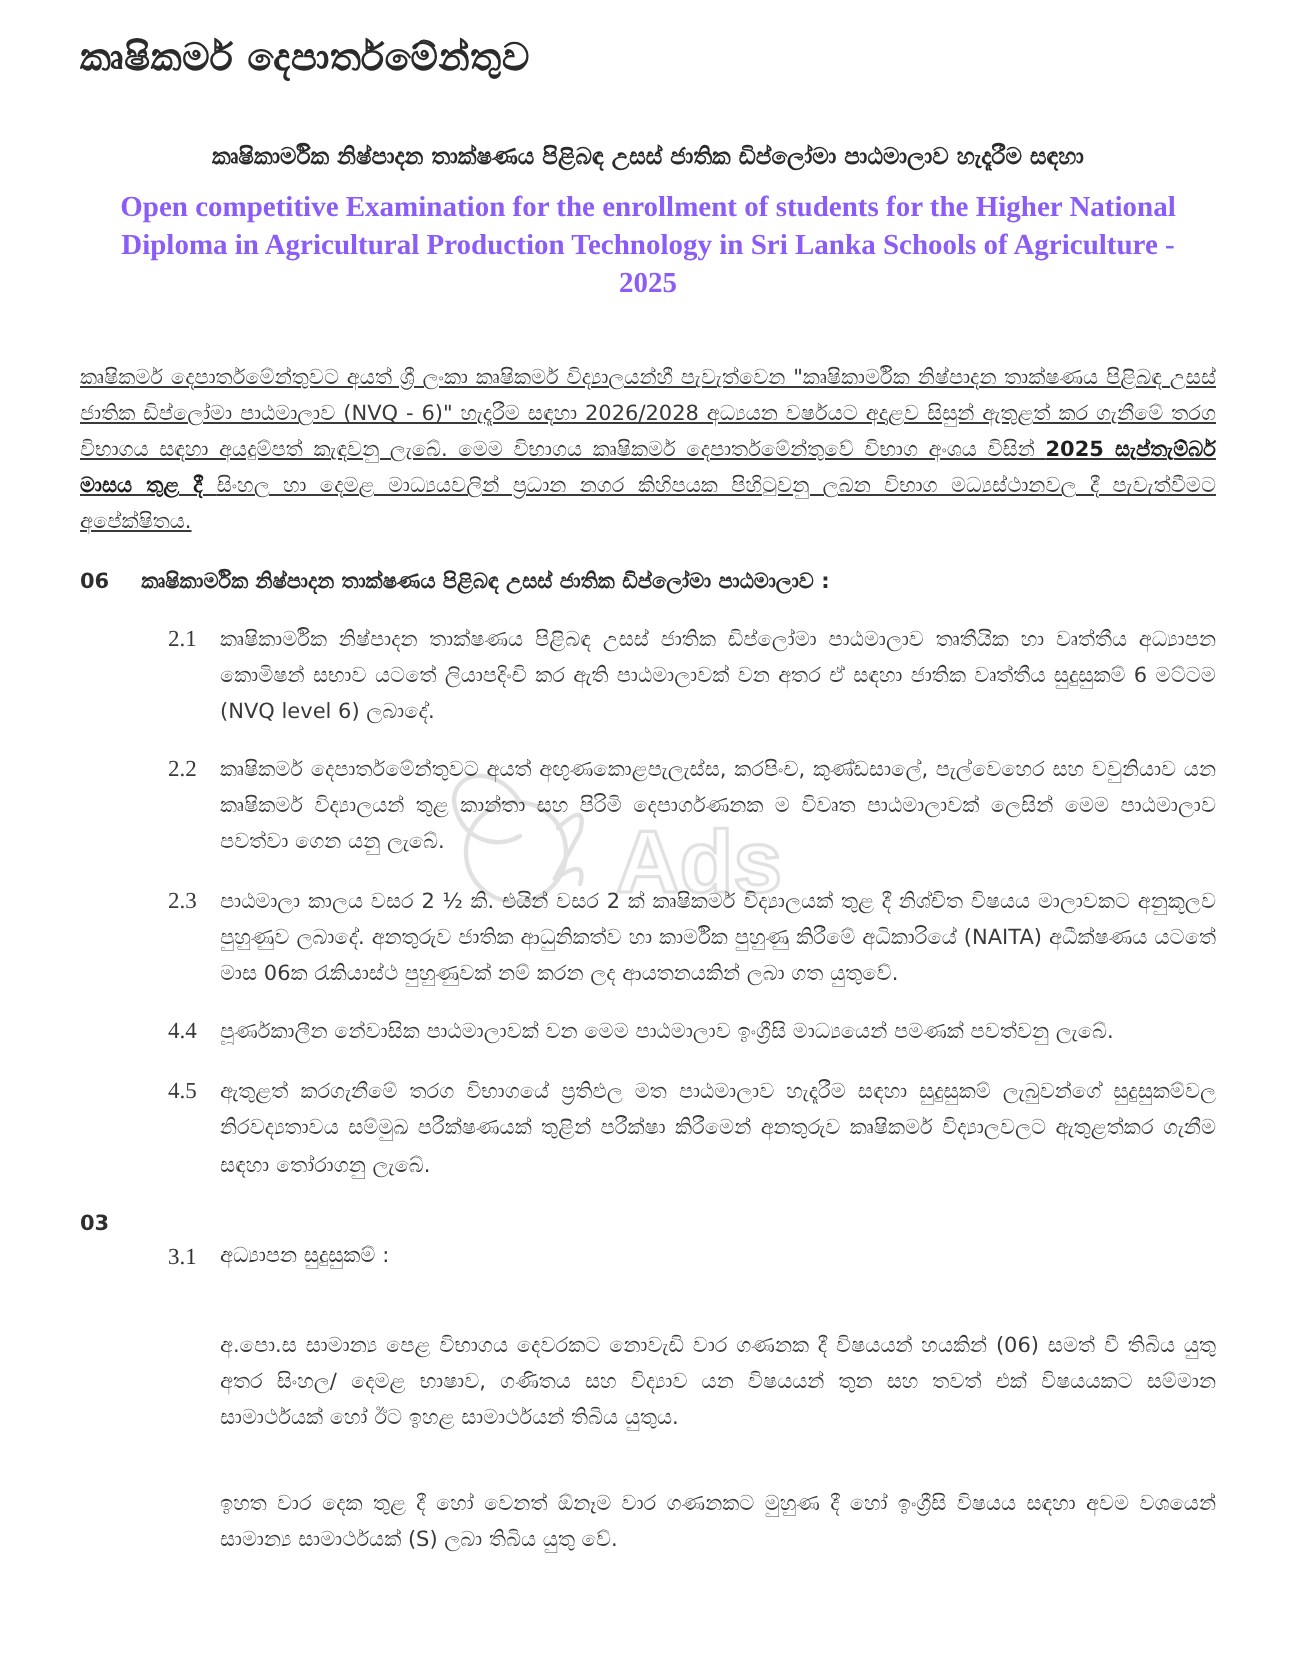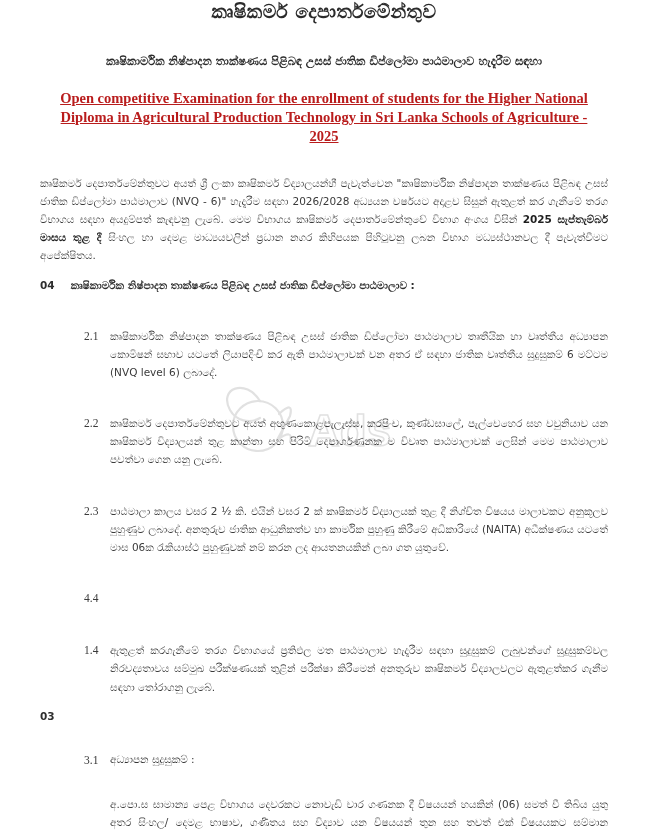--- a/index.html
+++ b/index.html
@@ -5,55 +5,54 @@
   html,body{margin:0;padding:0;background:#e8e8e8;}
   .page{
     width:646px;height:833px;margin:0 auto;background:#ffffff;
     position:relative;overflow:hidden;
     font-family:"DejaVu Sans",sans-serif;
     color:#333333;
     box-sizing:border-box;
   }
   .content{position:relative;z-index:1;padding:0 38px 0 40px;}
   .doc-title{
-    text-align:center;
+    margin-top:18px;
     font-size:19px;font-weight:700;letter-spacing:0.4px;color:#2b2b2b;
   }
   .subtitle-si{
     margin-top:30px;text-align:center;
     font-size:11.5px;font-weight:700;line-height:1.55;color:#2b2b2b;
   }
   .subtitle-en{
-    margin-top:18px;text-align:center;
+    margin-top:7px;text-align:center;
     font-family:"Liberation Serif",serif;
-    font-size:14.5px;font-weight:600;line-height:1.32;color:#b91c1c;
+    font-size:14.5px;font-weight:600;line-height:1.32;color:#8b5cf6;
     padding:0 8px;
-    text-decoration:underline;
   }
   .para{
     font-size:10.5px;line-height:1.72;text-align:justify;color:#3a3a3a;
   }
-  .intro{margin-top:28px;}
+  .intro{margin-top:28px;text-decoration:underline;}
   .intro .bold-run{font-weight:700;color:#1f1f1f;}
   .section-heading{
     display:flex;gap:16px;margin-top:13px;
     font-size:10.5px;font-weight:700;color:#2e2e2e;line-height:1.6;
   }
   .section-heading .sec-num{flex:0 0 auto;}
   .item{
-    display:flex;margin-top:33px;
+    display:flex;margin-top:11px;
   }
   .item .item-num{
     flex:0 0 26px;margin-left:44px;
     font-size:10.5px;line-height:1.72;color:#3a3a3a;
     font-family:"Liberation Serif",serif;font-size:11.5px;
   }
   .item .item-text{flex:1;}
   .subsection-heading{
-    display:flex;margin-top:27px;margin-left:44px;
+    display:flex;margin-top:0;margin-left:44px;
     font-size:10.5px;color:#333333;line-height:1.6;
   }
   .subsection-heading .sub-num{
     flex:0 0 26px;font-family:"Liberation Serif",serif;font-size:11.5px;
   }
   .indent-para{margin-left:70px;margin-top:25px;}
   .sec03{margin-top:12px;}
   .watermark{
     position:absolute;left:216px;top:380px;z-index:0;
     opacity:0.55;pointer-events:none;
@@ -83,54 +82,56 @@
       <div>කෘෂිකාර්මික නිෂ්පාදන තාක්ෂණය පිළිබඳ උසස් ජාතික ඩිප්ලෝමා පාඨමාලාව හැදෑරීම සඳහා</div>
     </div>
 
     <div class="subtitle-en">Open competitive Examination for the enrollment of students for the Higher National Diploma in Agricultural Production Technology in Sri Lanka Schools of Agriculture - 2025</div>
 
     <div class="para intro">
       <span>කෘෂිකර්ම දෙපාර්තමේන්තුවට අයත් ශ්‍රී ලංකා කෘෂිකර්ම විද්‍යාලයන්හී පැවැත්වෙන "කෘෂිකාර්මික නිෂ්පාදන තාක්ෂණය පිළිබඳ උසස් ජාතික ඩිප්ලෝමා පාඨමාලාව (NVQ - 6)" හැදෑරීම සඳහා 2026/2028 අධ්‍යයන වර්ෂයට අදාළව සිසුන් ඇතුළත් කර ගැනීමේ තරග විභාගය සඳහා අයදුම්පත් කැඳවනු ලැබේ. මෙම විභාගය කෘෂිකර්ම දෙපාර්තමේන්තුවේ විභාග අංශය විසින් </span><span class="bold-run">2025 සැප්තැම්බර් මාසය තුළ දී </span><span>සිංහල හා දෙමළ මාධ්‍යයවලින් ප්‍රධාන නගර කිහිපයක පිහිටුවනු ලබන විභාග මධ්‍යස්ථානවල දී පැවැත්වීමට අපේක්ෂිතය.</span>
     </div>
 
     <div class="section-heading">
-      <span class="sec-num">04</span>
+      <span class="sec-num">06</span>
       <span>කෘෂිකාර්මික නිෂ්පාදන තාක්ෂණය පිළිබඳ උසස් ජාතික ඩිප්ලෝමා පාඨමාලාව :</span>
     </div>
 
     <div class="item">
       <span class="item-num">2.1</span>
       <span class="item-text para">කෘෂිකාර්මික නිෂ්පාදන තාක්ෂණය පිළිබඳ උසස් ජාතික ඩිප්ලෝමා පාඨමාලාව තෘතීයික හා වෘත්තීය අධ්‍යාපන කොමිෂන් සභාව යටතේ ලියාපදිංචි කර ඇති පාඨමාලාවක් වන අතර ඒ සඳහා ජාතික වෘත්තීය සුදුසුකම් 6 මට්ටම (NVQ level 6) ලබාදේ.</span>
     </div>
 
     <div class="item">
       <span class="item-num">2.2</span>
       <span class="item-text para">කෘෂිකර්ම දෙපාර්තමේන්තුවට අයත් අඟුණකොළපැලැස්ස, කරපිංච, කුණ්ඩසාලේ, පැල්වෙහෙර සහ වවුනියාව යන කෘෂිකර්ම විද්‍යාලයන් තුළ කාන්තා සහ පිරිමි දෙපාර්ගණනක ම විවෘත පාඨමාලාවක් ලෙසින් මෙම පාඨමාලාව පවත්වා ගෙන යනු ලැබේ.</span>
     </div>
 
     <div class="item">
       <span class="item-num">2.3</span>
       <span class="item-text para">පාඨමාලා කාලය වසර 2 ½ කි. එයින් වසර 2 ක් කෘෂිකර්ම විද්‍යාලයක් තුළ දී නිශ්චිත විෂයය මාලාවකට අනුකූලව පුහුණුව ලබාදේ. අනතුරුව ජාතික ආධුනිකත්ව හා කාර්මික පුහුණු කිරීමේ අධිකාරියේ (NAITA) අධීක්ෂණය යටතේ මාස 06ක රැකියාස්ථ පුහුණුවක් නම් කරන ලද ආයතනයකින් ලබා ගත යුතුවේ.</span>
     </div>
 
     <div class="item">
       <span class="item-num">4.4</span>
+      <span class="item-text para">පූර්ණකාලීන නේවාසික පාඨමාලාවක් වන මෙම පාඨමාලාව ඉංග්‍රීසි මාධ්‍යයෙන් පමණක් පවත්වනු ලැබේ.</span>
     </div>
 
     <div class="item">
-      <span class="item-num">1.4</span>
+      <span class="item-num">4.5</span>
       <span class="item-text para">ඇතුළත් කරගැනීමේ තරග විභාගයේ ප්‍රතිඵල මත පාඨමාලාව හැදෑරීම සඳහා සුදුසුකම් ලැබුවන්ගේ සුදුසුකම්වල නිරවද්‍යතාවය සම්මුඛ පරීක්ෂණයක් තුළින් පරීක්ෂා කිරීමෙන් අනතුරුව කෘෂිකර්ම විද්‍යාලවලට ඇතුළත්කර ගැනීම සඳහා තෝරාගනු ලැබේ.</span>
     </div>
 
     <div class="section-heading sec03">
       <span class="sec-num">03</span>
     </div>
 
     <div class="subsection-heading">
       <span class="sub-num">3.1</span>
       <span>අධ්‍යාපන සුදුසුකම් :</span>
     </div>
 
     <div class="para indent-para">අ.පො.ස  සාමාන්‍ය පෙළ විභාගය දෙවරකට නොවැඩි වාර ගණනක දී විෂයයන් හයකින් (06)  සමත් වී තිබිය යුතු අතර සිංහල/ දෙමළ භාෂාව, ගණිතය සහ විද්‍යාව යන විෂයයන් තුන සහ තවත් එක් විෂයයකට සම්මාන සාමාර්ථයක් හෝ ඊට ඉහළ සාමාර්ථයන් තිබිය යුතුය.</div>
 
+    <div class="para indent-para">ඉහත වාර දෙක තුළ දී හෝ වෙනත් ඕනෑම වාර ගණනකට මුහුණ දී  හෝ ඉංග්‍රීසි විෂයය සඳහා අවම වශයෙන් සාමාන්‍ය සාමාර්ථයක් (S) ලබා තිබිය යුතු වේ.</div>
 
   </div>
 </div>
 
 </body></html>

